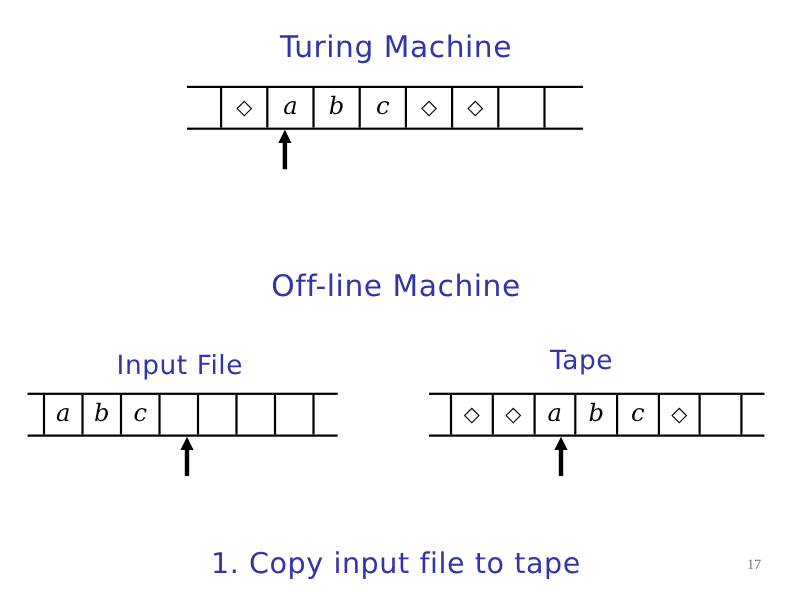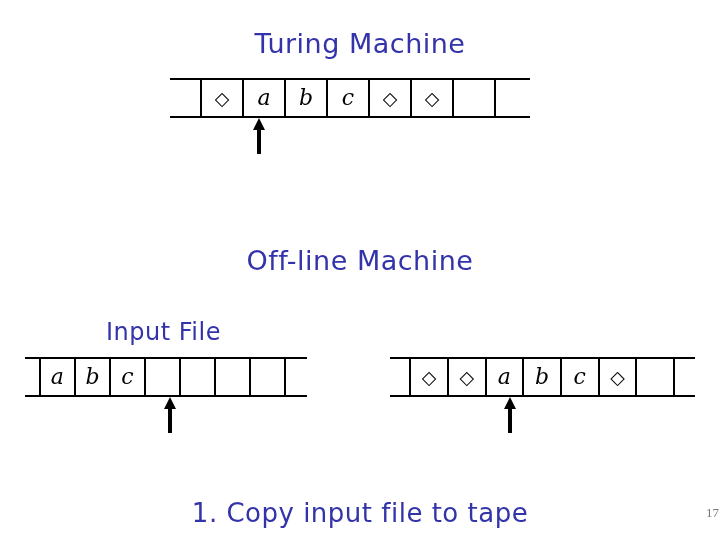--- a/index.html
+++ b/index.html
@@ -131,21 +131,21 @@
     width: 16px;
     height: 36px;
   }
   #head-arrow-turing      { left: 251px; top: 118px; }
   #head-arrow-input-file  { left: 162px; top: 397px; }
   #head-arrow-tape        { left: 502px; top: 397px; }
 
   
   #page-number {
     position: absolute;
-    right: 1px;
+    right: 28px;
     top: 505px;
     font-family: "Liberation Serif", serif;
     font-size: 13px;
     color: #777777;
   }
 </style>
 </head>
 <body>
 
 <div class="slide">
@@ -167,20 +167,21 @@
   <div class="head-arrow" id="head-arrow-turing">
     <svg width="16" height="36" viewBox="0 0 16 36" xmlns="http://www.w3.org/2000/svg">
       <polygon points="8,0 14,12 10,12 10,36 6,36 6,12 2,12" fill="#000000"></polygon>
     </svg>
   </div>
 
   <div class="heading" id="title-offline-machine">Off-line Machine</div>
 
   <div class="heading" id="label-input-file">Input File</div>
 
+  <div class="heading" id="label-tape">Tape</div>
 
   <div class="tape" id="tape-input-file">
     <div class="cell lead first-gap"></div>
     <div class="cell">a</div>
     <div class="cell">b</div>
     <div class="cell">c</div>
     <div class="cell"></div>
     <div class="cell"></div>
     <div class="cell"></div>
     <div class="cell"></div>

